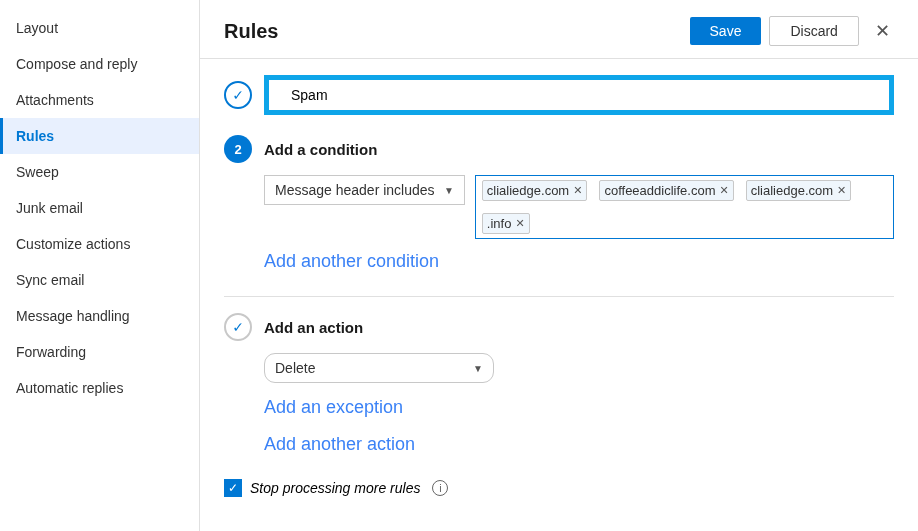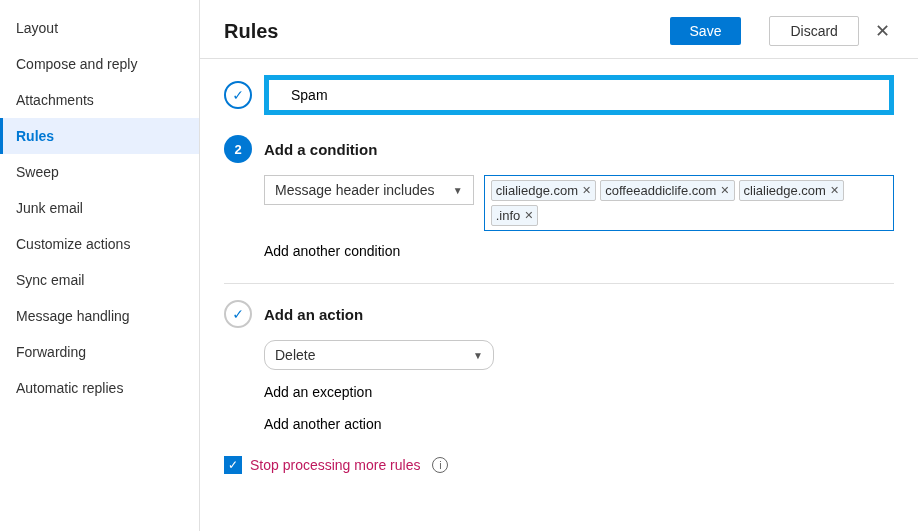--- a/index.html
+++ b/index.html
@@ -63,21 +63,20 @@
       margin-right: 8px;
     }
     .btn-discard {
       background: #fff;
       color: #333;
       border: 1px solid #c8c8c8;
       padding: 6px 20px;
       font-size: 14px;
       cursor: pointer;
       border-radius: 2px;
-      margin-left: 20px;
     }
     .btn-close {
       background: none;
       border: none;
       font-size: 18px;
       cursor: pointer;
       margin-left: 12px;
       color: #555;
       padding: 4px;
     }
@@ -188,21 +187,21 @@
       align-items: flex-start;
       gap: 10px;
       margin-bottom: 8px;
     }
     .tags-box {
       border: 1px solid #0078d4;
       padding: 4px 6px;
       min-width: 320px;
       display: flex;
       flex-wrap: wrap;
-      gap: 4px;
+      gap: 12px;
       align-items: center;
       min-height: 36px;
     }
     .tag {
       display: flex;
       align-items: center;
       background: #eff6fc;
       border: 1px solid #c8c8c8;
       border-radius: 2px;
       padding: 2px 4px;
@@ -220,23 +219,23 @@
       outline: none;
       font-size: 14px;
       width: 30px;
       min-width: 20px;
     }
 
     
     .link-btn {
       background: none;
       border: none;
-      color: #000000;
-      cursor: pointer;
-      font-size: 14px;
+      color: #3b82f6;
+      cursor: pointer;
+      font-size: 18px;
       padding: 4px 0;
       text-align: left;
       display: block;
       margin-bottom: 8px;
     }
 
     
     .separator {
       border: none;
       border-top: 1px solid #e0e0e0;
@@ -258,21 +257,22 @@
       align-items: center;
       justify-content: center;
       flex-shrink: 0;
     }
     .checkbox-check {
       color: #fff;
       font-size: 12px;
     }
     .checkbox-label {
       font-size: 14px;
-      color: #be185d;
+      color: #000000;
+      font-style: italic;
     }
     .info-icon {
       width: 16px;
       height: 16px;
       border: 1px solid #666;
       border-radius: 50%;
       display: inline-flex;
       align-items: center;
       justify-content: center;
       font-size: 11px;

